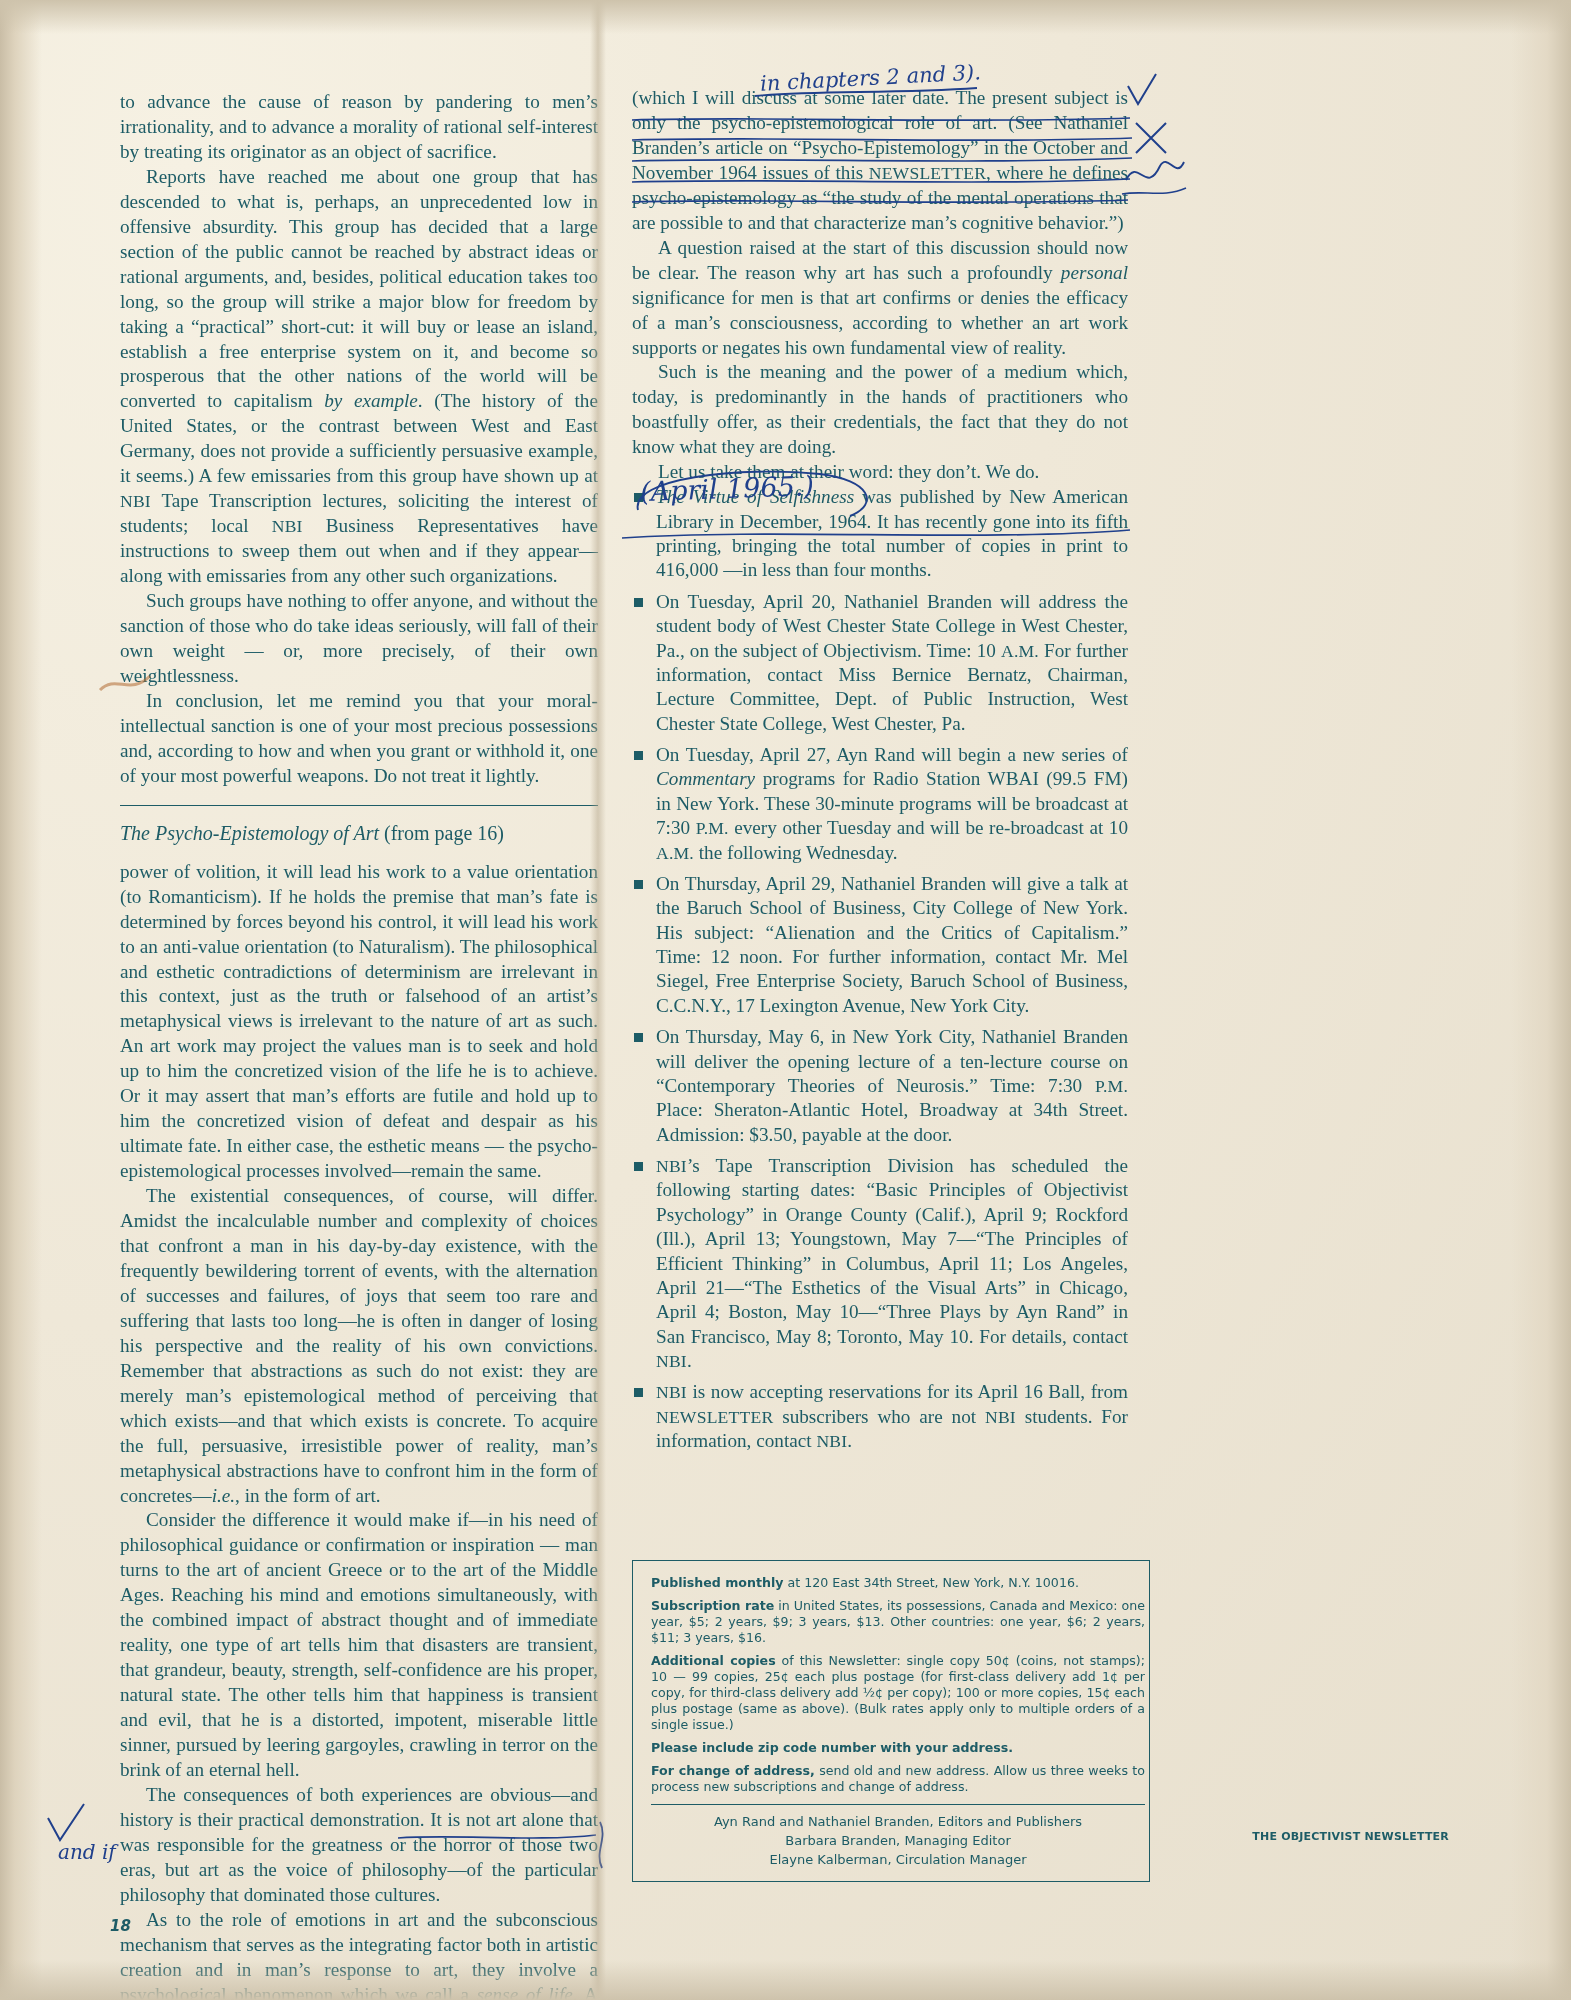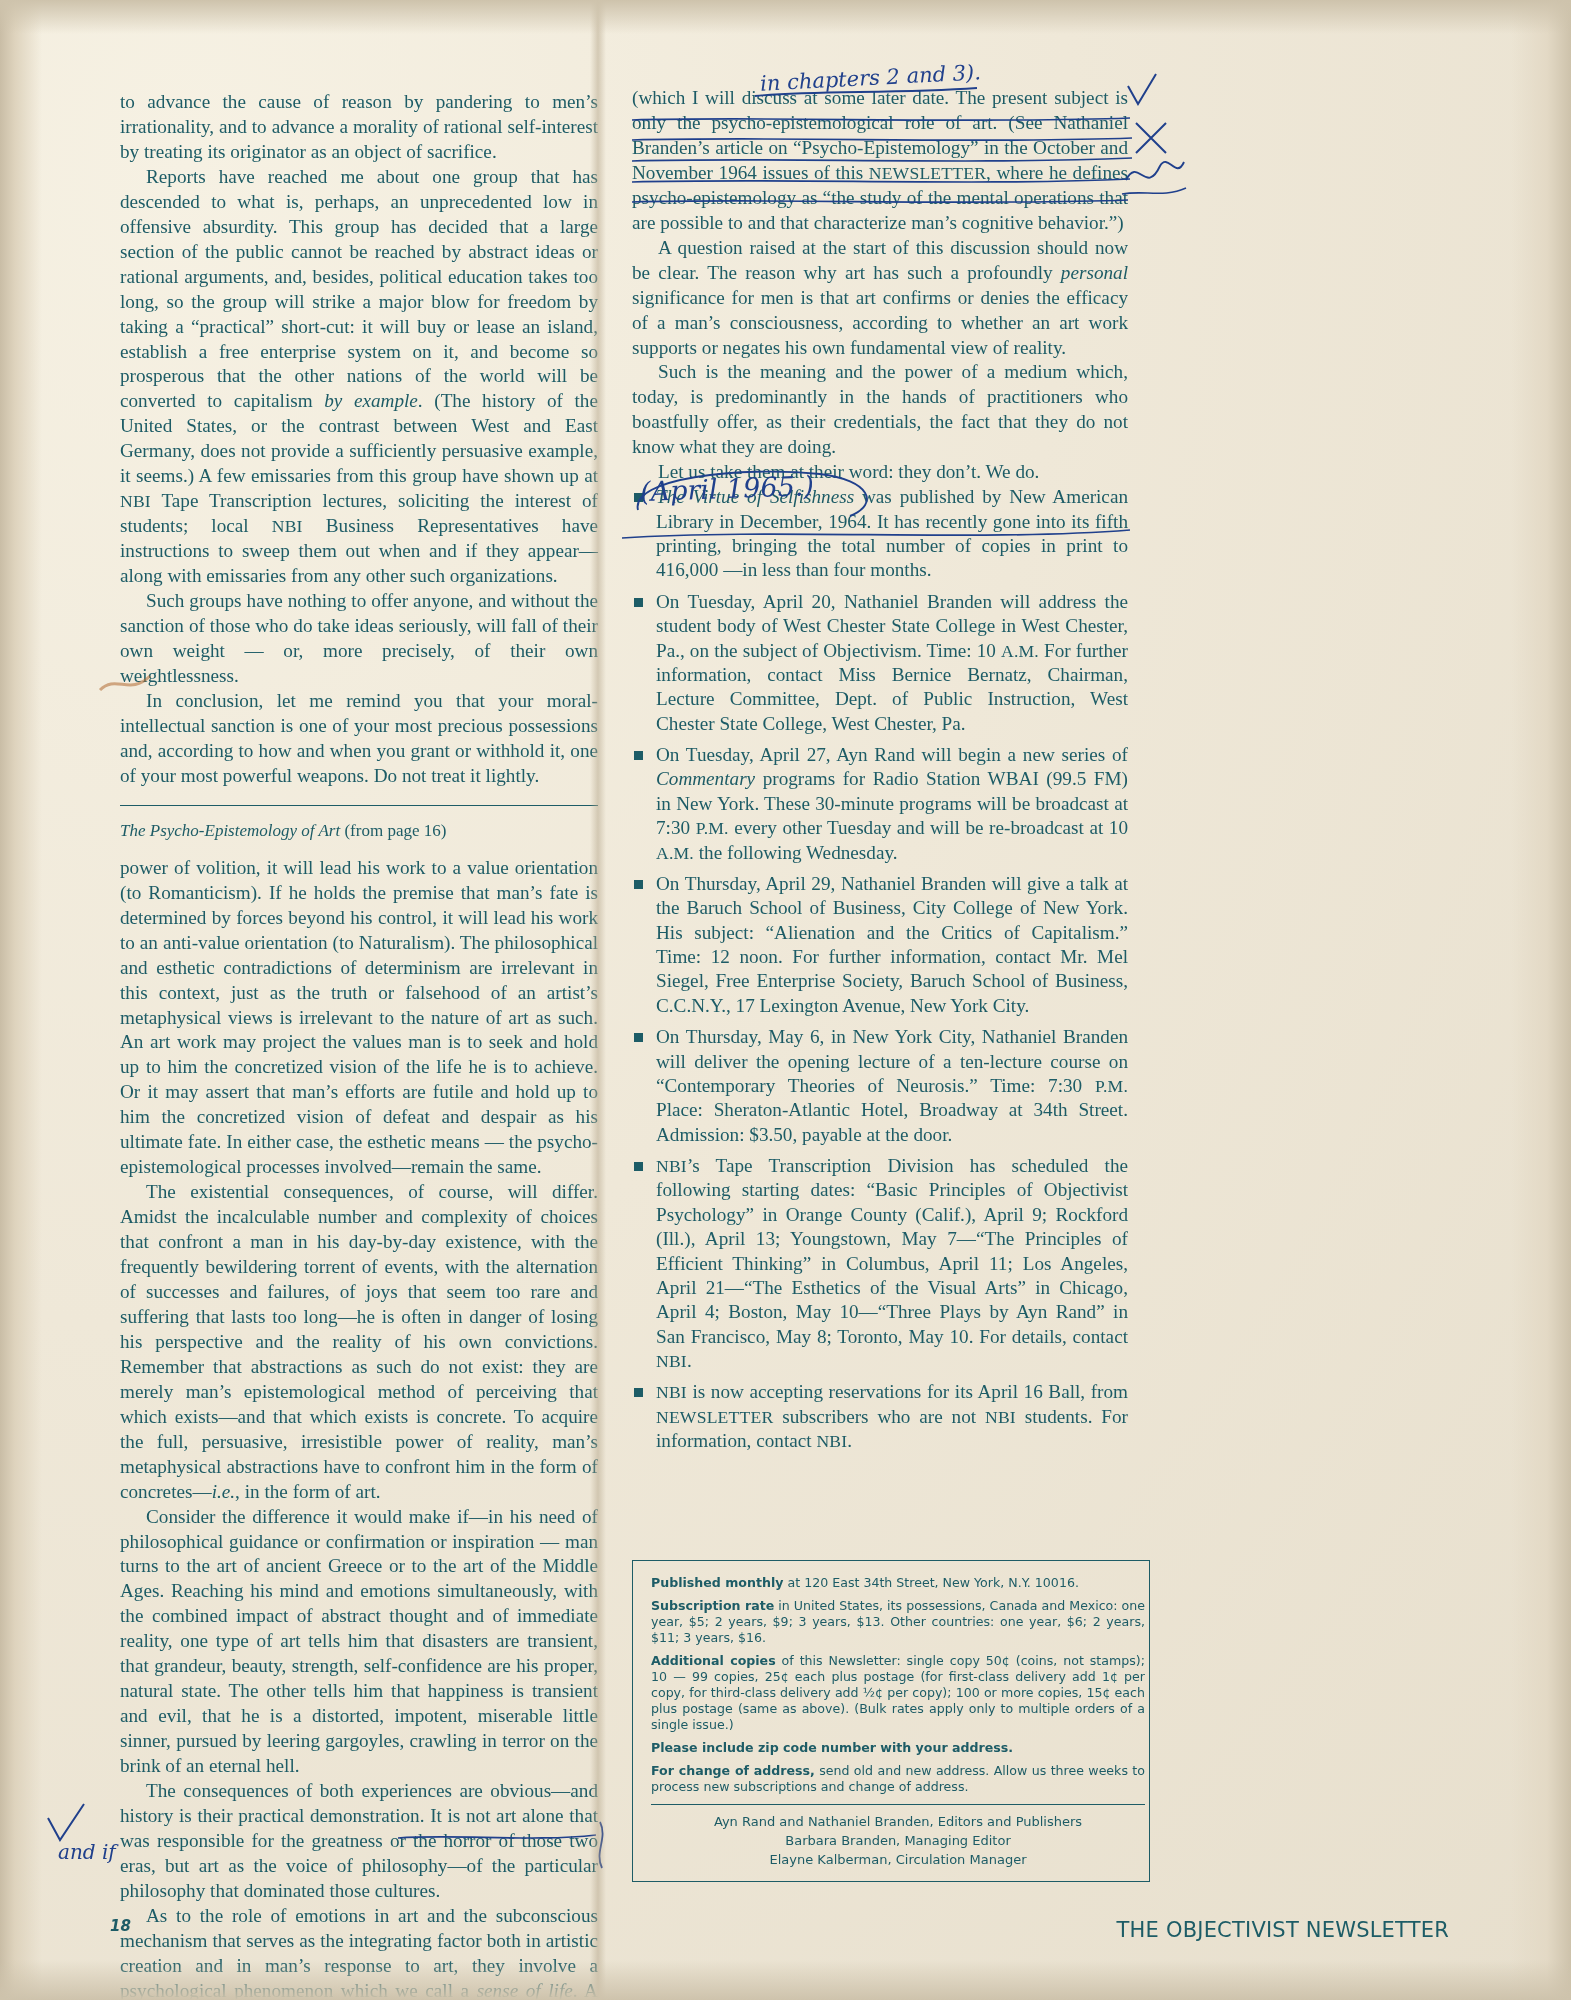--- a/index.html
+++ b/index.html
@@ -74,21 +74,21 @@
   i, .i { font-style: italic; }
 
   .rule {
     border: 0;
     border-top: 1.2px solid #1d5c66;
     margin: 16px 0 14px 0;
   }
 
   .sect-head {
     font-style: italic;
-    font-size: 17px;
+    font-size: 20px;
     margin: 0 0 14px 0;
   }
 
   
   .cal-head-wrap {
     display: flex;
     align-items: center;
     gap: 10px;
     margin: 16px 0 12px 0;
   }
@@ -154,24 +154,24 @@
     position: absolute;
     left: 110px; top: 1917px;
     font-family: "DejaVu Sans", sans-serif;
     font-weight: bold;
     font-size: 15px;
     color: #1d5c66;
     font-style: italic;
   }
   .running-head {
     position: absolute;
-    right: 122px; top: 1918px;
+    right: 122px; top: 1830px;
     font-family: "DejaVu Sans", sans-serif;
-    font-weight: normal;
-    font-size: 21px;
+    font-weight: bold;
+    font-size: 11px;
     letter-spacing: .2px;
     color: #1d5c66;
   }
 
   
   .ann {
     position: absolute;
     font-family: "DejaVu Serif", serif;
     color: #1b3f86;
     pointer-events: none;

